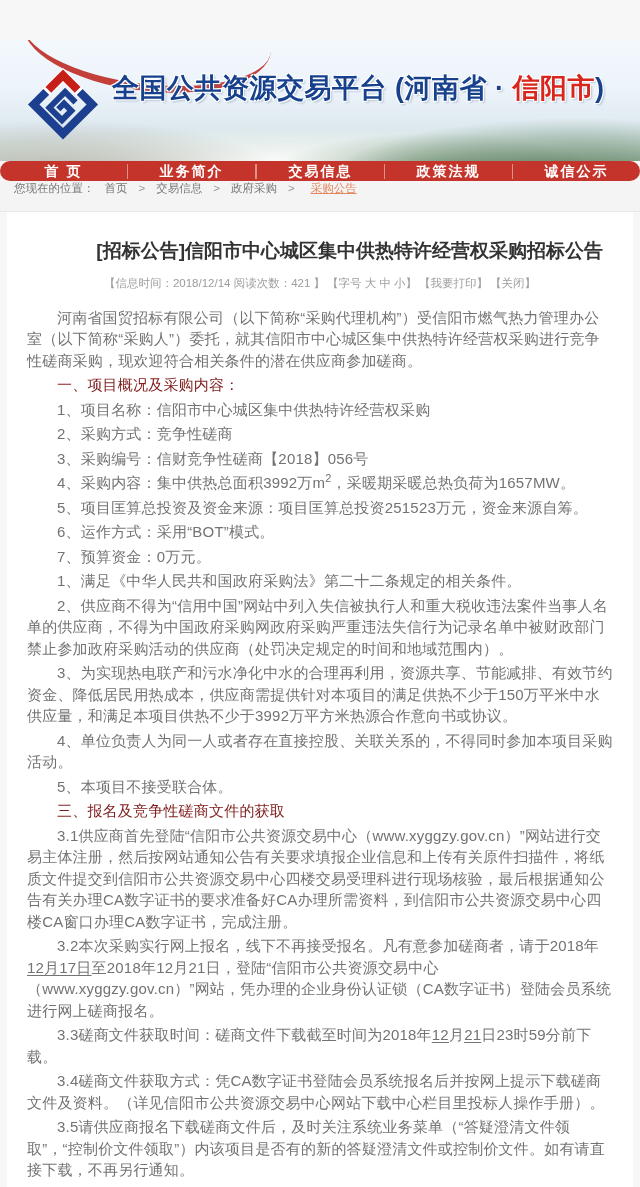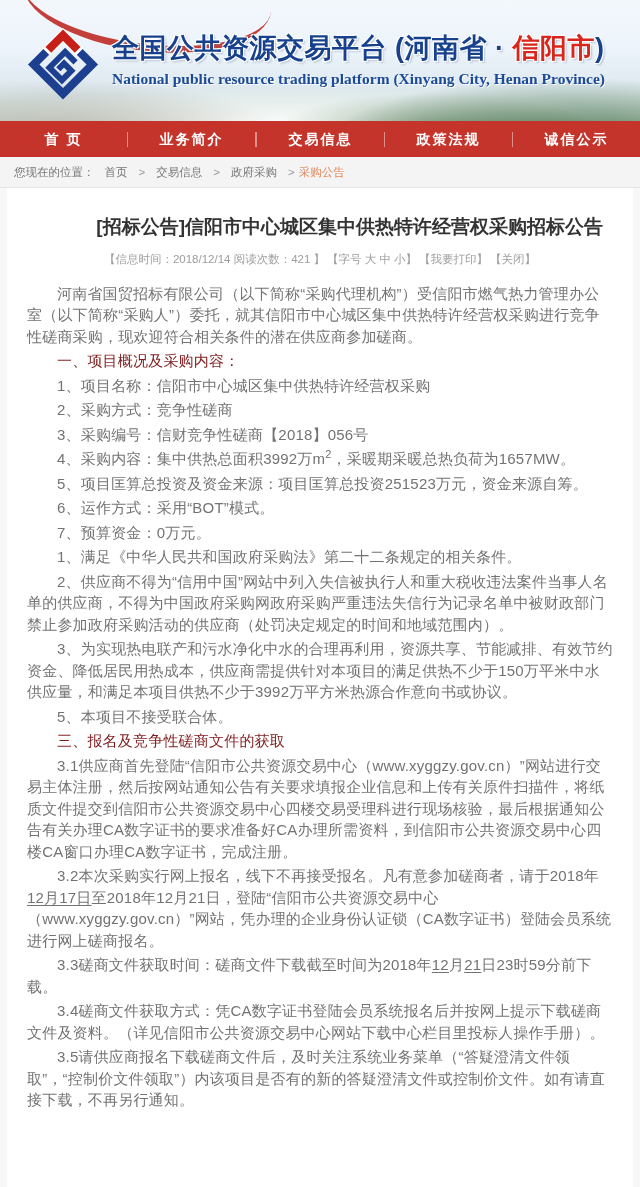--- a/index.html
+++ b/index.html
@@ -10,54 +10,55 @@
   }
   
   .banner{
     position:relative;height:121px;overflow:hidden;
     background:
       radial-gradient(55% 75% at 10% 112%, rgba(150,142,130,.55), rgba(150,142,130,0) 62%),
       radial-gradient(62% 85% at 90% 118%, rgba(40,88,48,.8), rgba(40,88,48,0) 63%),
       radial-gradient(40% 55% at 68% 112%, rgba(66,108,66,.55), rgba(66,108,66,0) 65%),
       radial-gradient(75% 42% at 45% 103%, rgba(255,255,255,.95), rgba(255,255,255,0) 72%),
       linear-gradient(180deg,#f3f8fd 0%,#ecf3fa 42%,#dfeaf0 70%,#d2e0d6 100%);
+    margin-top: 40px;
   }
   .swoosh{
     position:absolute;left:22px;top:-58px;width:250px;height:102px;
     border:0;border-bottom:7px solid rgba(186,32,22,.85);
     border-radius:50%;transform:rotate(7deg);
   }
   .logo{position:absolute;left:26px;top:26px;}
   .titles{position:absolute;left:112px;top:30px;width:520px;}
   .title-zh{
     font-size:27px;font-weight:bold;color:var(--title-blue);letter-spacing:.5px;
     white-space:nowrap;
     text-shadow:1px 1px 0 #fff,-1px -1px 0 #fff,1px -1px 0 #fff,-1px 1px 0 #fff,2px 2px 2px rgba(120,140,170,.45);
   }
   .title-zh .city{color:var(--city-red);}
   .title-en{
     margin-top:4px;font-family:"Liberation Serif","DejaVu Serif",serif;
     font-size:15.5px;font-weight:bold;color:#1b4a96;white-space:nowrap;
     text-shadow:1px 1px 0 rgba(255,255,255,.9);
   }
   
-  .nav{height:36px;background:var(--accent-red);display:flex;align-items:center;}
+  .nav{height:20px;background:var(--accent-red);display:flex;align-items:center;border-radius:10px;}
   .nav-item{
     flex:1;text-align:center;color:#fff;font-size:14px;font-weight:bold;
     letter-spacing:2px;text-decoration:none;cursor:pointer;line-height:36px;
   }
   .nav-sep{width:1px;height:15px;background:rgba(255,255,255,.45);}
   
   .crumbs{
     height:30px;background:#f4f4f4;border-bottom:1px solid #e7e7e7;
-    display:flex;align-items:center;padding:0 14px;font-size:11.5px;color:#777;
+    display:flex;align-items:flex-start;padding:0 14px;font-size:11.5px;color:#777;
   }
   .crumbs a{color:#777;text-decoration:none;margin:0 10px;cursor:pointer;}
   .crumb-sep{margin:0 1px;color:#999;}
-  .crumb-current{color:var(--crumb-current);margin-left:3px;}
+  .crumb-current{color:var(--crumb-current);margin-left:15px;text-decoration:underline;}
   
   .content{background:#fff;margin:0 7px;padding:2px 20px 40px;min-height:980px;}
   .art-title{
     text-align:right;font-size:19px;font-weight:bold;color:#333;
     margin:24px 10px 12px;line-height:1.35;
   }
   .art-meta{text-align:center;font-size:11.5px;color:#9d9d9d;margin-bottom:16px;}
   .art-meta span{margin:0 1px;}
   .art-meta .clickable{cursor:pointer;}
   .para{
@@ -78,21 +79,20 @@
       <g transform="rotate(45 50 48)">
         <rect x="22" y="20" width="56" height="56" fill="none" stroke="#1c3f8f" stroke-width="11"></rect>
         <path d="M22,52 L22,20 L54,20" fill="none" stroke="#ffffff" stroke-width="14"></path>
         <path d="M22,48 L22,20 L50,20" fill="none" stroke="#c62018" stroke-width="11"></path>
         <path d="M60,34 L40,34 L40,64 L64,64 L64,46 L50,46 L50,57" fill="none" stroke="#1c3f8f" stroke-width="8"></path>
       </g>
     </svg>
   </div>
   <div class="titles">
     <div class="title-zh"><span>全国公共资源交易平台 (河南省 · </span><span class="city">信阳市</span><span>)</span></div>
-    <div class="title-en">National public resource trading platform (Xinyang City, Henan Province)</div>
   </div>
 </div>
 
 <div class="nav" id="main-nav">
     <a class="nav-item">首 页</a>
     <span class="nav-sep"></span>
     <a class="nav-item">业务简介</a>
     <span class="nav-sep"></span>
     <span class="nav-sep"></span>
     <a class="nav-item">交易信息</a>
@@ -117,20 +117,21 @@
       <p class="para body"><span>1、项目名称：信阳市中心城区集中供热特许经营权采购</span></p>
       <p class="para body"><span>2、采购方式：竞争性磋商</span></p>
       <p class="para body"><span>3、采购编号：信财竞争性磋商【2018】056号</span></p>
       <p class="para body"><span>4、采购内容：集中供热总面积3992万m</span><sup>2</sup><span>，采暖期采暖总热负荷为1657MW。</span></p>
       <p class="para body"><span>5、项目匡算总投资及资金来源：项目匡算总投资251523万元，资金来源自筹。</span></p>
       <p class="para body"><span>6、运作方式：采用“BOT”模式。</span></p>
       <p class="para body"><span>7、预算资金：0万元。</span></p>
       <p class="para body"><span>1、满足《中华人民共和国政府采购法》第二十二条规定的相关条件。</span></p>
       <p class="para body"><span>2、供应商不得为“信用中国”网站中列入失信被执行人和重大税收违法案件当事人名单的供应商，不得为中国政府采购网政府采购严重违法失信行为记录名单中被财政部门禁止参加政府采购活动的供应商（处罚决定规定的时间和地域范围内）。</span></p>
       <p class="para body"><span>3、为实现热电联产和污水净化中水的合理再利用，资源共享、节能减排、有效节约资金、降低居民用热成本，供应商需提供针对本项目的满足供热不少于150万平米中水供应量，和满足本项目供热不少于3992万平方米热源合作意向书或协议。</span></p>
+      <p class="para body"><span>4、单位负责人为同一人或者存在直接控股、关联关系的，不得同时参加本项目采购活动。</span></p>
       <p class="para body"><span>5、本项目不接受联合体。</span></p>
       <p class="para heading"><span>三、报名及竞争性磋商文件的获取</span></p>
       <p class="para body"><span>3.1供应商首先登陆“信阳市公共资源交易中心（www.xyggzy.gov.cn）”网站进行交易主体注册，然后按网站通知公告有关要求填报企业信息和上传有关原件扫描件，将纸质文件提交到信阳市公共资源交易中心四楼交易受理科进行现场核验，最后根据通知公告有关办理CA数字证书的要求准备好CA办理所需资料，到信阳市公共资源交易中心四楼CA窗口办理CA数字证书，完成注册。</span></p>
       <p class="para body"><span>3.2本次采购实行网上报名，线下不再接受报名。凡有意参加磋商者，请于2018年</span><span class="u">12月17日</span><span>至2018年12月21日，登陆“信阳市公共资源交易中心（www.xyggzy.gov.cn）”网站，凭办理的企业身份认证锁（CA数字证书）登陆会员系统进行网上磋商报名。</span></p>
       <p class="para body"><span>3.3磋商文件获取时间：磋商文件下载截至时间为2018年</span><span class="u">12</span><span>月</span><span class="u">21</span><span>日23时59分前下载。</span></p>
       <p class="para body"><span>3.4磋商文件获取方式：凭CA数字证书登陆会员系统报名后并按网上提示下载磋商文件及资料。（详见信阳市公共资源交易中心网站下载中心栏目里投标人操作手册）。</span></p>
       <p class="para body"><span>3.5请供应商报名下载磋商文件后，及时关注系统业务菜单（“答疑澄清文件领取”，“控制价文件领取”）内该项目是否有的新的答疑澄清文件或控制价文件。如有请直接下载，不再另行通知。</span></p>
       <p class="para body"></p>
     </div>
 </div>

